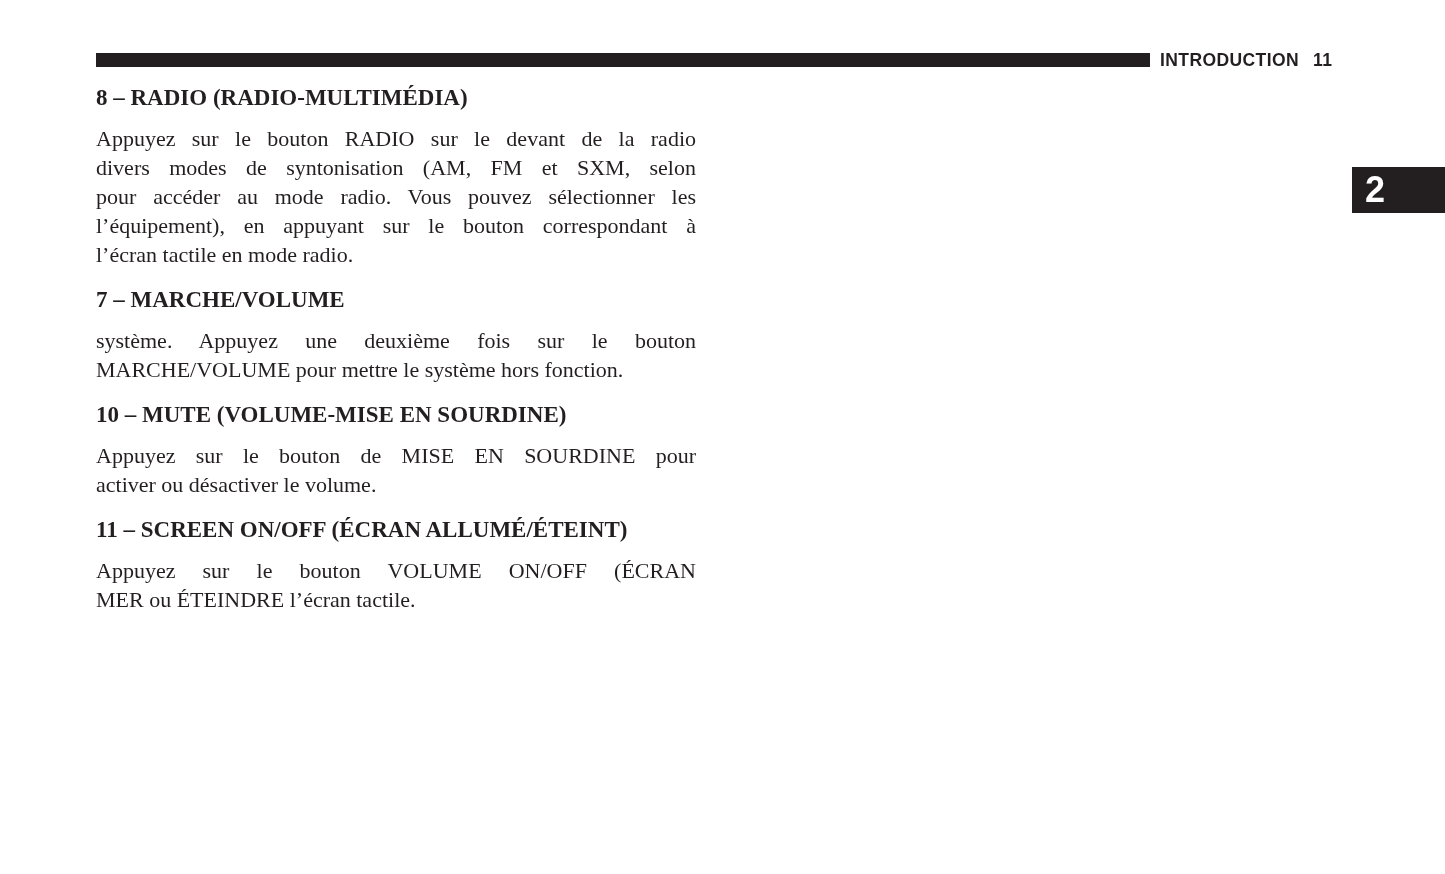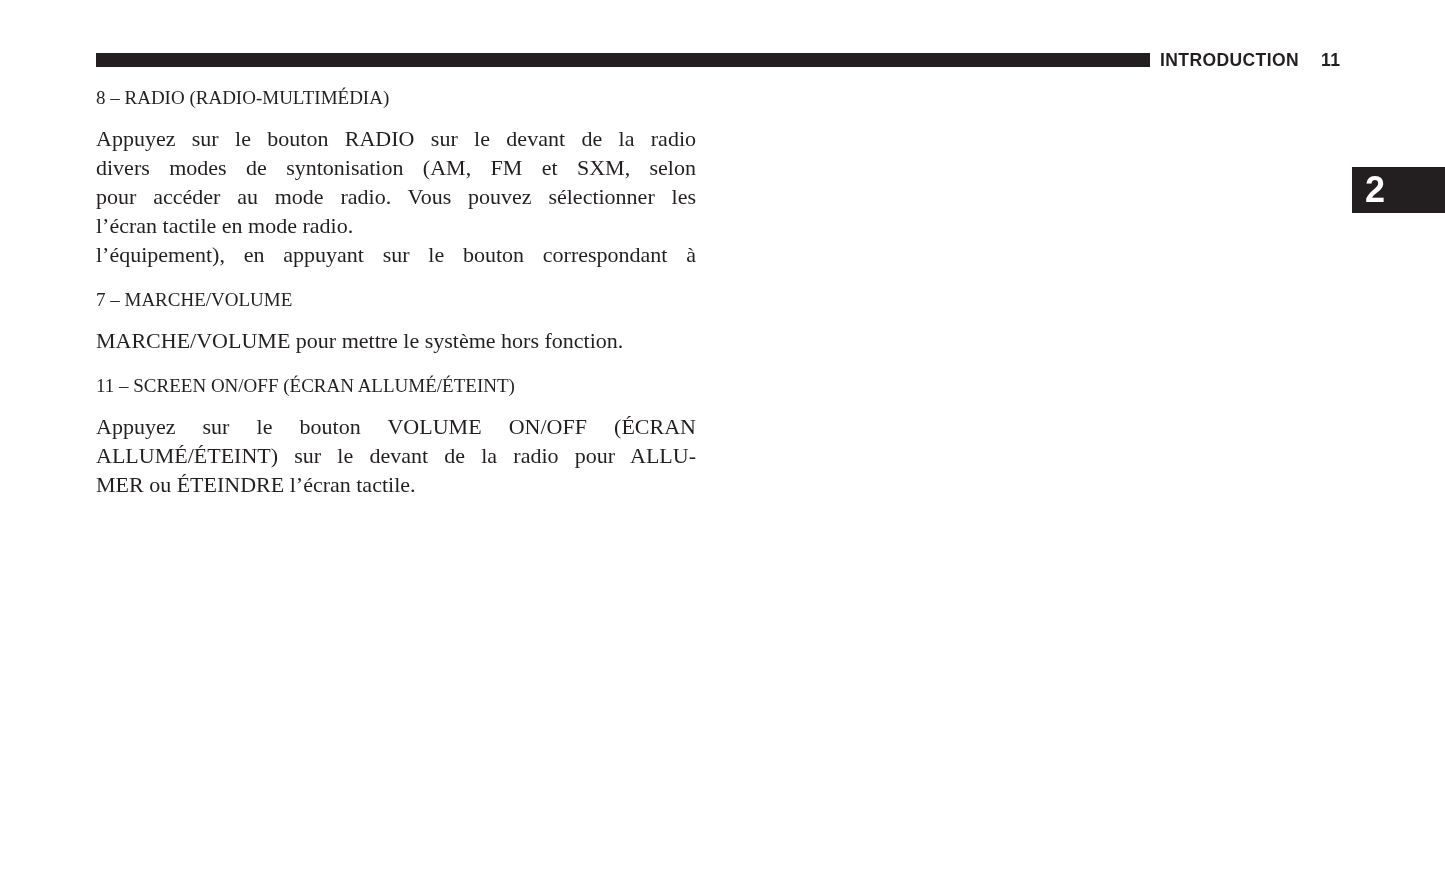--- a/index.html
+++ b/index.html
@@ -23,21 +23,21 @@
     width: 1054px;
     height: 14px;
     background: #231f20;
   }
   .header-text {
     position: absolute;
     left: 1160px;
     top: 50px;
     display: flex;
     align-items: baseline;
-    gap: 22px;
+    gap: 14px;
     font-family: "Liberation Sans", sans-serif;
     font-weight: 700;
     font-size: 17.5px;
     line-height: 20px;
     letter-spacing: 0.4px;
     color: #231f20;
     white-space: nowrap;
   }
   
   .chapter-tab {
@@ -62,22 +62,22 @@
   .content {
     position: absolute;
     left: 96px;
     top: 84px;
     width: 600px;
     font-family: "Liberation Serif", "DejaVu Serif", serif;
     color: #231f20;
   }
   .section-heading {
     font-family: "Liberation Serif", "DejaVu Serif", serif;
-    font-weight: 400;
-    font-size: 19px;
+    font-weight: 700;
+    font-size: 23px;
     line-height: 27px;
     margin: 17px 0 13px 0;
     white-space: nowrap;
   }
   .section:first-child .section-heading {
     margin-top: 0;
   }
   .paragraph {
     margin: 0;
     font-size: 22px;
@@ -110,36 +110,43 @@
   </div>
 
   <div class="content">
 
     <div class="section">
       <div class="section-heading">8 – RADIO (RADIO-MULTIMÉDIA)</div>
       <div class="paragraph">
         <div class="ln">Appuyez sur le bouton RADIO sur le devant de la radio</div>
         <div class="ln">divers modes de syntonisation (AM, FM et SXM, selon</div>
         <div class="ln">pour accéder au mode radio. Vous pouvez sélectionner les</div>
+        <div class="ln">l’équipement), en appuyant sur le bouton correspondant à</div>
         <div class="ln last">l’écran tactile en mode radio.</div>
-        <div class="ln">l’équipement), en appuyant sur le bouton correspondant à</div>
       </div>
     </div>
 
     <div class="section">
       <div class="section-heading">7 – MARCHE/VOLUME</div>
       <div class="paragraph">
+        <div class="ln">système. Appuyez une deuxième fois sur le bouton</div>
         <div class="ln last">MARCHE/VOLUME pour mettre le système hors fonction.</div>
       </div>
     </div>
 
+    <div class="section">
+      <div class="section-heading">10 – MUTE (VOLUME-MISE EN SOURDINE)</div>
+      <div class="paragraph">
+        <div class="ln">Appuyez sur le bouton de MISE EN SOURDINE pour</div>
+        <div class="ln last">activer ou désactiver le volume.</div>
+      </div>
+    </div>
 
     <div class="section">
       <div class="section-heading">11 – SCREEN ON/OFF (ÉCRAN ALLUMÉ/ÉTEINT)</div>
       <div class="paragraph">
         <div class="ln">Appuyez sur le bouton VOLUME ON/OFF (ÉCRAN</div>
-        <div class="ln">ALLUMÉ/ÉTEINT) sur le devant de la radio pour ALLU-</div>
         <div class="ln last">MER ou ÉTEINDRE l’écran tactile.</div>
       </div>
     </div>
 
   </div>
 </div>
 
 </body></html>

